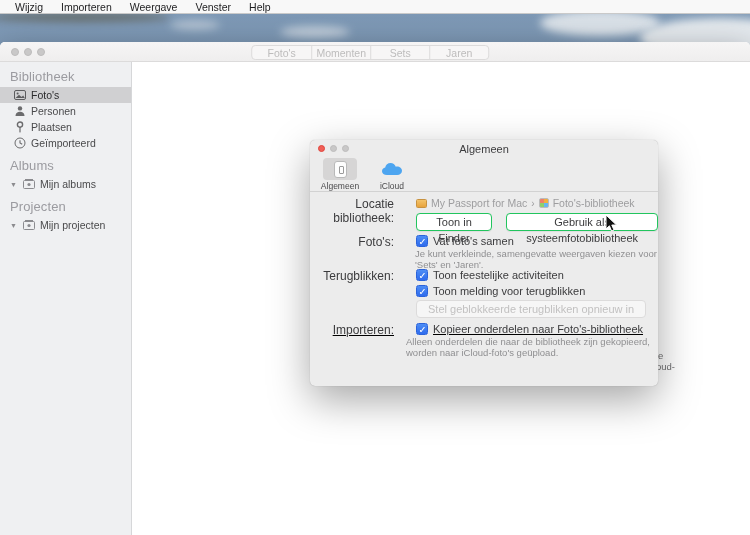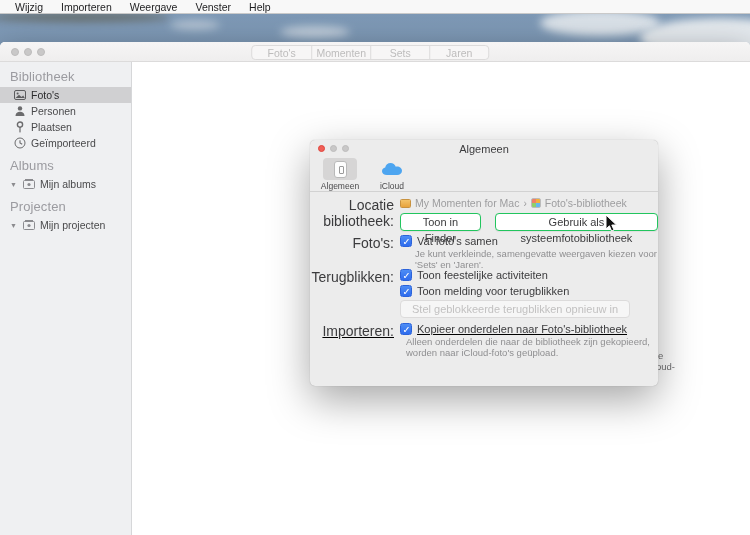--- a/index.html
+++ b/index.html
@@ -54,21 +54,21 @@
   .tb-tab { display:flex; flex-direction:column; align-items:center; width:48px; }
   .tb-tab .tab-ic { width:34px; height:22px; border-radius:4px; display:flex; align-items:center; justify-content:center; }
   .tb-tab.selected .tab-ic { background:#d6d5d5; }
   .tb-tab .tab-label { font-size:8.5px; color:#4a4a4c; margin-top:1px; }
   .gen-icon { width:13px; height:17px; background:#fdfdfd; border:1px solid #b9b9b9; border-radius:3px; position:relative; }
   .gen-icon::after { content:""; position:absolute; left:4px; top:4px; width:3px; height:6px; border:1px solid #9a9a9a; border-radius:1px; }
   .cloud-icon { width:22px; height:14px; position:relative; }
   .cloud-icon svg { display:block; }
 
   .drow { position:absolute; left:0; display:flex; align-items:flex-start; }
-  .dlabel { width:84px; text-align:right; font-size:14px; color:#3b3b3d; flex:none; margin-right:6px; }
+  .dlabel { width:84px; text-align:right; font-size:12px; color:#3b3b3d; flex:none; margin-right:22px; }
   .pathline { display:flex; align-items:center; gap:4px; font-size:10.5px; color:#9d9d9f; }
   .drive-icon { width:11px; height:9px; background:linear-gradient(#f3c36a,#e8a33c); border:1px solid #c8923f; border-radius:1.5px; }
   .lib-icon { width:10px; height:10px; border-radius:2px; border:1px solid #bbb; background:conic-gradient(#f2b03c 0 90deg,#66b6f0 90deg 180deg,#8ed06a 180deg 270deg,#ef7f6a 270deg 360deg); }
   .sep { color:#9d9d9f; font-size:10px; }
 
   .btn { font-size:11px; color:#3a3a3c; background:#fff; border:1px solid #22c55e; border-radius:4px; height:18px; line-height:16px; padding:0 11px; box-shadow:0 .5px 1px rgba(0,0,0,.06); }
   .btn.disabled { color:#c2c1c1; background:#f6f6f6; border-color:#dcdbdb; box-shadow:none; }
 
   .cbrow { display:flex; align-items:center; gap:5px; }
   .cb { width:12px; height:12px; border-radius:2.5px; flex:none; position:relative; }
@@ -225,21 +225,21 @@
           </span>
         </div>
         <span class="tab-label">iCloud</span>
       </div>
     </div>
 
     <div class="drow rp-path">
       <span class="dlabel">Locatie bibliotheek:</span>
       <span class="pathline">
         <span class="drive-icon"></span>
-        <span>My Momenten for Mac</span>
+        <span>My Passport for Mac</span>
         <span class="sep">›</span>
         <span class="lib-icon"></span>
         <span>Foto's-bibliotheek</span>
       </span>
     </div>
 
     <div class="drow rp-btns">
       <span class="dlabel"></span>
       <button class="btn">Toon in Finder</button>
       <button class="btn" style="margin-left:14px;">Gebruik als systeemfotobibliotheek</button>

